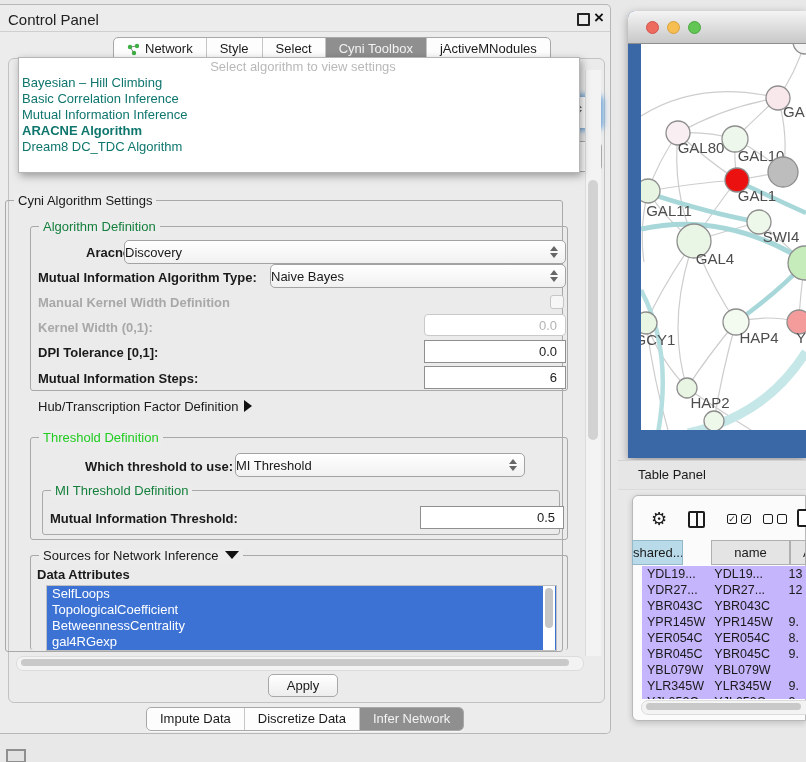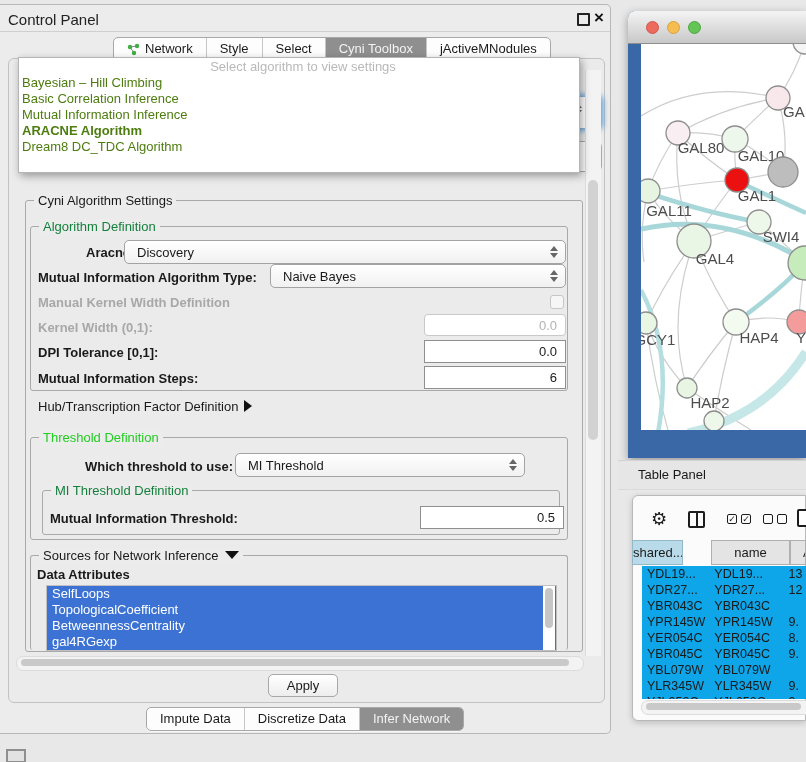--- a/index.html
+++ b/index.html
@@ -20,40 +20,40 @@
           display:flex;align-items:center;}
   .seg .s:first-child{border-left:none;}
   .seg .s.sel{background:#8f8f8f;color:#f3f3f3;}
   
   .inner-panel{left:8px;top:58px;width:597px;height:645px;background:#ebebeb;border:1px solid #c2c2c2;
                border-radius:6px;box-sizing:border-box;}
   
   .popup{left:18px;top:57px;width:560px;height:114px;background:#fff;border:1px solid #b5b5b5;
          box-shadow:2px 3px 8px rgba(0,0,0,.35);z-index:30;}
   .popup .prompt{color:#b9b9b9;text-align:center;height:17px;line-height:17px;padding-left:8px;}
-  .popup .pitem{padding-left:3px;height:16px;line-height:16px;color:#4d7c0f;}
+  .popup .pitem{padding-left:3px;height:16px;line-height:16px;color:#0f766e;}
   .popup .pitem.sel{font-weight:bold;}
   
   .combo-frag{border:1px solid #8fb3d9;border-radius:6px;background:#fdfdfd;
               box-shadow:0 0 5px 2px rgba(92,157,217,.8);}
   .combo-frag2{border:1px solid #a9a9a9;border-radius:6px;background:#fbfbfb;}
   .vscroll{background:#f3f3f3;border-left:1px solid #dcdcdc;}
   .vthumb{background:#d2d2d2;border-radius:6px;}
   .hscroll{background:#f3f3f3;border:1px solid #dcdcdc;border-radius:7px;}
   .hthumb{background:#c9c9c9;border-radius:6px;}
   
   .group{border:1px solid #a9a9a9;border-radius:3px;box-sizing:border-box;}
   .gtitle{position:absolute;top:-8px;left:8px;background:#ececec;padding:0 4px;line-height:15px;}
   .blue{color:#15803d;} .green{color:#22cc22;}
   .lbl{position:absolute;white-space:nowrap;}
   .bold{font-weight:bold;}
   .dis{color:#a8a8a8;}
   
   .combo{position:absolute;display:flex;align-items:center;background:linear-gradient(#ffffff,#f1f1f1);
-         border:1px solid #a3a3a3;border-radius:5px;box-sizing:border-box;padding-left:12px;}
+         border:1px solid #a3a3a3;border-radius:5px;box-sizing:border-box;}
   .spin{margin-left:auto;margin-right:7px;display:flex;flex-direction:column;align-items:center;gap:2px;}
   .tri-up{width:0;height:0;border-left:4px solid transparent;border-right:4px solid transparent;
           border-bottom:5px solid #666;}
   .tri-dn{width:0;height:0;border-left:4px solid transparent;border-right:4px solid transparent;
           border-top:5px solid #666;}
   .tri-rt{display:inline-block;width:0;height:0;border-top:6px solid transparent;
           border-bottom:6px solid transparent;border-left:8px solid #111;vertical-align:-1px;margin-left:6px;}
   .tri-dn-big{display:inline-block;width:0;height:0;border-left:7px solid transparent;
           border-right:7px solid transparent;border-top:8px solid #111;vertical-align:1px;margin-left:6px;}
   
@@ -124,21 +124,21 @@
   <div class="spin" style="margin-top:6px;">
       <span class="tri-up"></span>
       <span class="tri-dn"></span>
     </div>
 </div>
 <div class="abs combo-frag2" style="left:545px;top:141px;width:55px;height:29px;"></div>
 <div class="abs vscroll" style="left:585px;top:70px;width:15px;height:586px;">
   <div class="vthumb" style="position:absolute;left:2px;top:110px;width:10px;height:260px;"></div>
 </div>
 
-<div class="abs group" style="left:25px;top:200px;width:558px;height:452px;text-align:right;">
+<div class="abs group" style="left:5px;top:200px;width:558px;height:452px;text-align:right;">
   <span class="gtitle">Cyni Algorithm Settings</span>
 </div>
 
 <div class="abs group" style="left:30px;top:226px;width:538px;height:165px;">
   <span class="gtitle blue">Algorithm Definition</span>
 </div>
 <div class="lbl bold" style="left:38px;top:245px;margin-left:48px;">Aracne Mode:</div>
 <div class="combo" style="left:124px;top:240px;width:442px;height:24px;">
   <span>Discovery</span>
   <span class="spin">
@@ -298,21 +298,21 @@
 <div class="cb" style="left:727px;top:514px;">✓</div>
 <div class="cb" style="left:741px;top:514px;">✓</div>
 <div class="cb" style="left:763px;top:514px;"></div>
 <div class="cb" style="left:777px;top:514px;"></div>
 <div class="file-icon" style="left:797px;top:509px;"></div>
 
 <div class="th selcol" style="left:632px;width:51px;">shared...</div>
 <div class="th" style="left:711px;width:79px;">name</div>
 <div class="th" style="left:790px;width:16px;text-align:left;padding-left:12px;">A</div>
 
-<div class="abs" id="table-rows" style="left:642px;top:566px;width:164px;height:133px;overflow:hidden;background:#0ea5e9;">
+<div class="abs" id="table-rows" style="left:642px;top:566px;width:164px;height:133px;overflow:hidden;background:#c4b5fd;">
     <div class="trow">
       <div class="c1">YDL19...</div>
       <div class="c2">YDL19...</div>
       <div class="c3">13</div>
     </div>
     <div class="trow">
       <div class="c1">YDR27...</div>
       <div class="c2">YDR27...</div>
       <div class="c3">12</div>
     </div>

